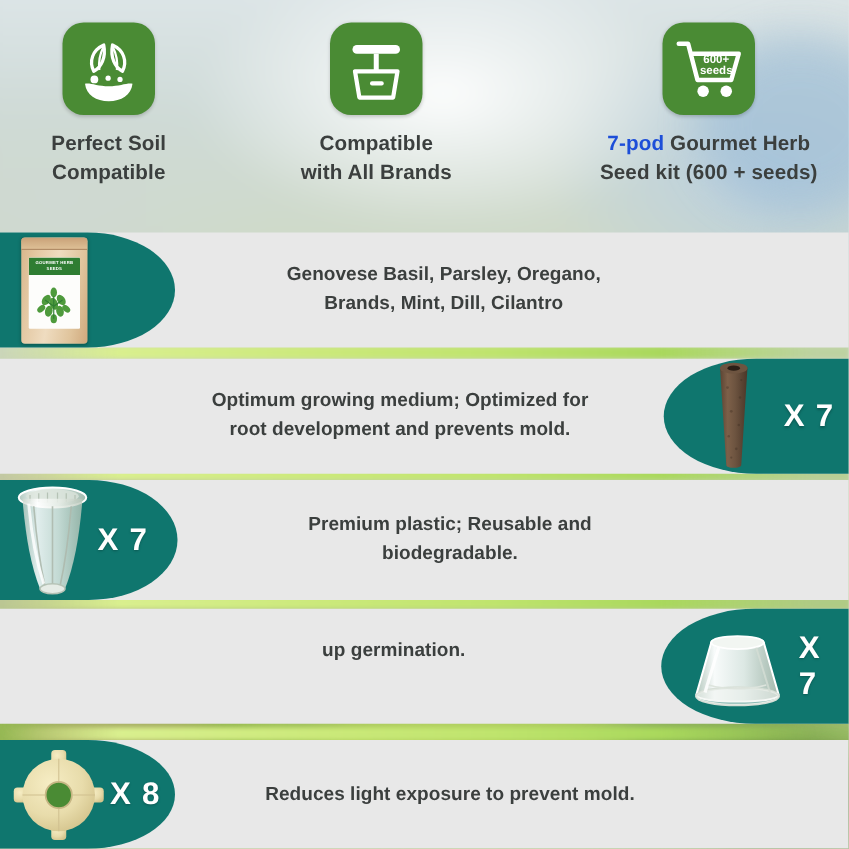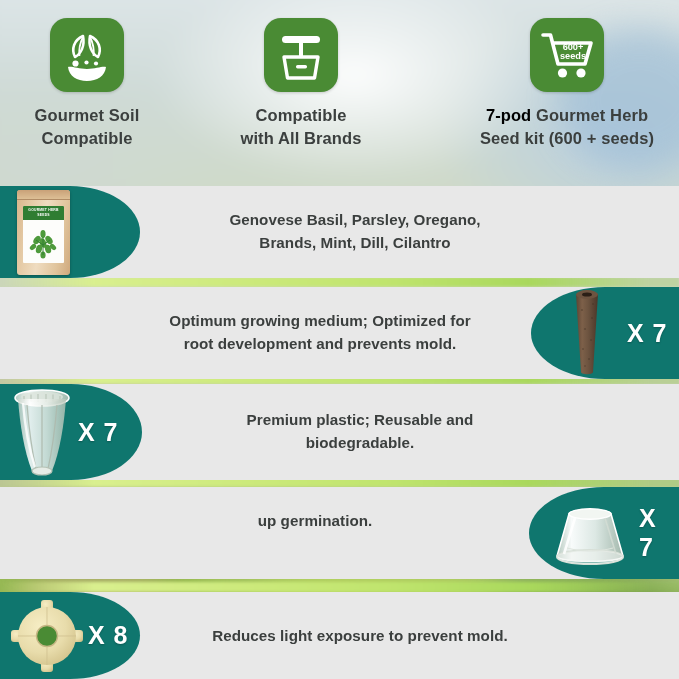--- a/index.html
+++ b/index.html
@@ -36,21 +36,21 @@
     background:#4a8b34;border-radius:17px;
     position:relative;
     box-shadow:0 1px 3px rgba(0,0,0,.18);
   }
   .feat-label{
     margin-top:12px;
     font-size:16.5px;font-weight:bold;color:#3b3f3e;
     line-height:1.42;letter-spacing:.1px;
     white-space:nowrap;
   }
-  .accent{color:#000000;}
+  .accent{color:#1d4ed8;}
   .f1{left:12px;top:18px;width:150px;}
   .f2{left:226px;top:18px;width:150px;}
   .f3{left:467px;top:18px;width:200px;}
   .f3 .feat-label{font-size:16.5px;}
 
   
   .row{
     position:absolute;left:0;width:679px;z-index:2;
     background:#e8e8e8;
   }
@@ -146,21 +146,21 @@
           <path d="M43.5 38 C44.5 31 42.5 24 40 19" fill="none" stroke="#fff" stroke-width="1.8"></path>
 
           <circle cx="25.5" cy="45.5" r="3.1" fill="#fff"></circle>
           <circle cx="36.5" cy="44.5" r="2.1" fill="#fff"></circle>
           <circle cx="46" cy="45.5" r="2.1" fill="#fff"></circle>
 
           <path d="M18 49 C22 48 28 51 37 51 C46 51 52 48 56 49 C55 58 47 63 37 63 C27 63 19 58 18 49 Z" fill="#fff"></path>
         </svg>
       </div>
       <div class="feat-label">
-        <div>Gourmet Soil</div>
+        <div>Perfect Soil</div>
         <div>Compatible</div>
       </div>
     </div>
 
     <div class="feat f2">
       <div class="feat-icon">
         <svg width="74" height="74" viewBox="0 0 74 74" aria-hidden="true">
 
           <rect x="18" y="18" width="38" height="7" rx="3.5" fill="#fff"></rect>
 

